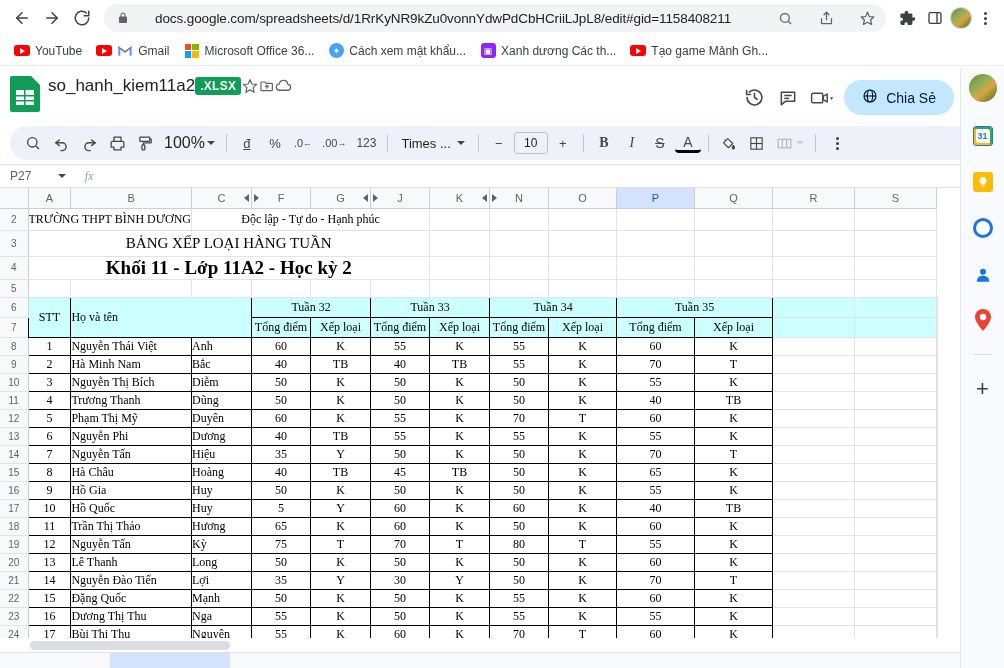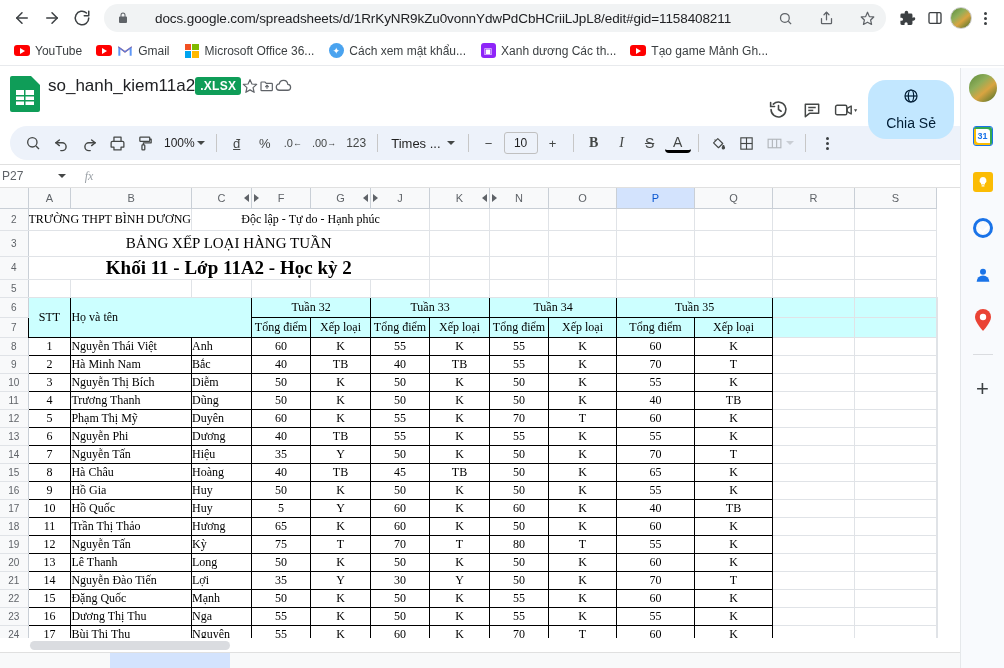--- a/index.html
+++ b/index.html
@@ -88,45 +88,45 @@
   .title-row{display:flex;align-items:center;gap:0;height:24px;}
   .doc-title{font-size:17px;color:#202124;white-space:nowrap;}
   .xlsx-badge{background:#0f9d58;color:#fff;font-size:12px;font-weight:bold;padding:2px 5px;border-radius:3px;letter-spacing:.3px;}
   .hdr-ic{width:17px;height:17px;color:#5f6368;display:flex;align-items:center;justify-content:center;}
   .menu-row{display:flex;gap:13px;margin-top:3px;}
   .menu-item{font-size:13px;color:#202124;padding:2px 3px;border-radius:4px;white-space:nowrap;}
   .head-right{display:flex;align-items:center;gap:10px;margin-top:6px;flex:0 0 auto;}
   .head-ic{width:24px;height:24px;color:#444746;display:flex;align-items:center;justify-content:center;}
   .share-btn{
     display:flex;align-items:center;gap:8px;background:#c2e7ff;color:#001d35;
-    border-radius:18px;padding:8px 18px;font-size:14px;white-space:nowrap;flex-direction:column;
+    border-radius:18px;padding:8px 18px;font-size:14px;white-space:nowrap;
   }
   .avatar-sheets{width:30px;height:30px;border-radius:50%;
     background: linear-gradient(140deg,#5c8a3a 0%, #8fae5a 35%, #d9a441 60%, #3f6f2a 100%);}
 
   
   .toolbar-wrap{padding:0 10px 4px 10px;background:#fff;}
   .toolbar{
     background:#edf2fa; border-radius:18px; height:34px;
     display:flex;align-items:center;padding:0 10px;gap:2px;
   }
   .tb{height:28px;min-width:26px;padding:0 4px;display:flex;align-items:center;justify-content:center;
     color:#444746;font-size:13px;border-radius:4px;}
   .tb-sep{width:1px;height:18px;background:#c7c7c7;margin:0 5px;}
-  .tb-zoom{display:flex;align-items:center;gap:2px;padding:0 4px;font-size:12px;color:#1f1f1f;}
+  .tb-zoom{display:flex;align-items:center;gap:2px;padding:0 4px;font-size:16px;color:#1f1f1f;}
   .tb-font{display:flex;align-items:center;gap:6px;padding:0 6px;font-size:13px;color:#1f1f1f;}
   .fontsize-box{border:1px solid #c0c0c0;border-radius:3px;width:34px;height:22px;
     display:flex;align-items:center;justify-content:center;font-size:12px;color:#1f1f1f;background:#edf2fa;}
   .caret{width:0;height:0;border-left:4px solid transparent;border-right:4px solid transparent;border-top:4px solid #444746;}
   .tb-spacer{flex:1 1 auto;}
 
   
   .formula-bar{height:24px;display:flex;align-items:center;background:#fff;
     border-top:1px solid #e0e0e0;border-bottom:1px solid #e0e0e0;}
-  .namebox{width:74px;height:100%;display:flex;align-items:center;padding-left:2px;font-size:12px;color:#5f6368;}
+  .namebox{width:74px;height:100%;display:flex;align-items:center;padding-left:10px;font-size:12px;color:#5f6368;}
   .namebox-caret{margin-left:auto;margin-right:8px;}
   .fx{width:30px;text-align:center;font-size:12px;color:#9aa0a6;font-style:italic;font-family:"Liberation Serif",serif;}
   .formula-input{flex:1 1 auto;font-size:12px;color:#202124;padding-left:4px;}
 
   
   .grid-area{position:relative;background:#fff;height:450px;overflow:hidden;display:flex;}
   .grid-main{flex:1 1 auto;position:relative;overflow:hidden;}
   table.sheet{border-collapse:collapse;table-layout:fixed;}
   table.sheet td, table.sheet th{
     padding:0; font-weight:normal; overflow:hidden; white-space:nowrap;

